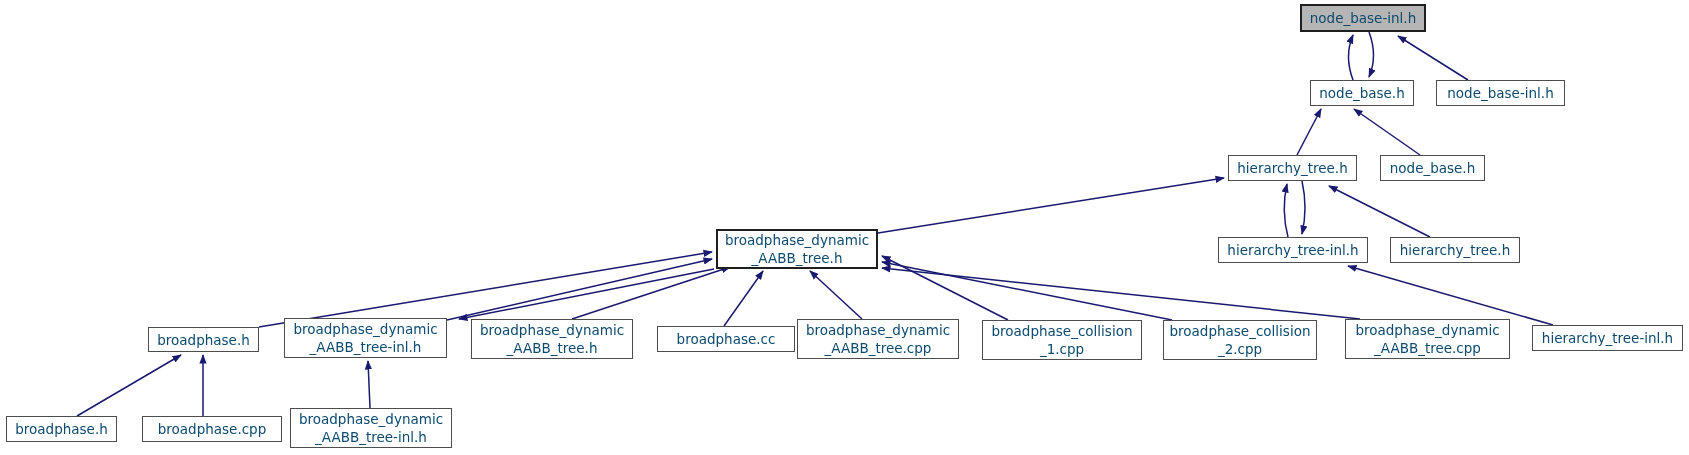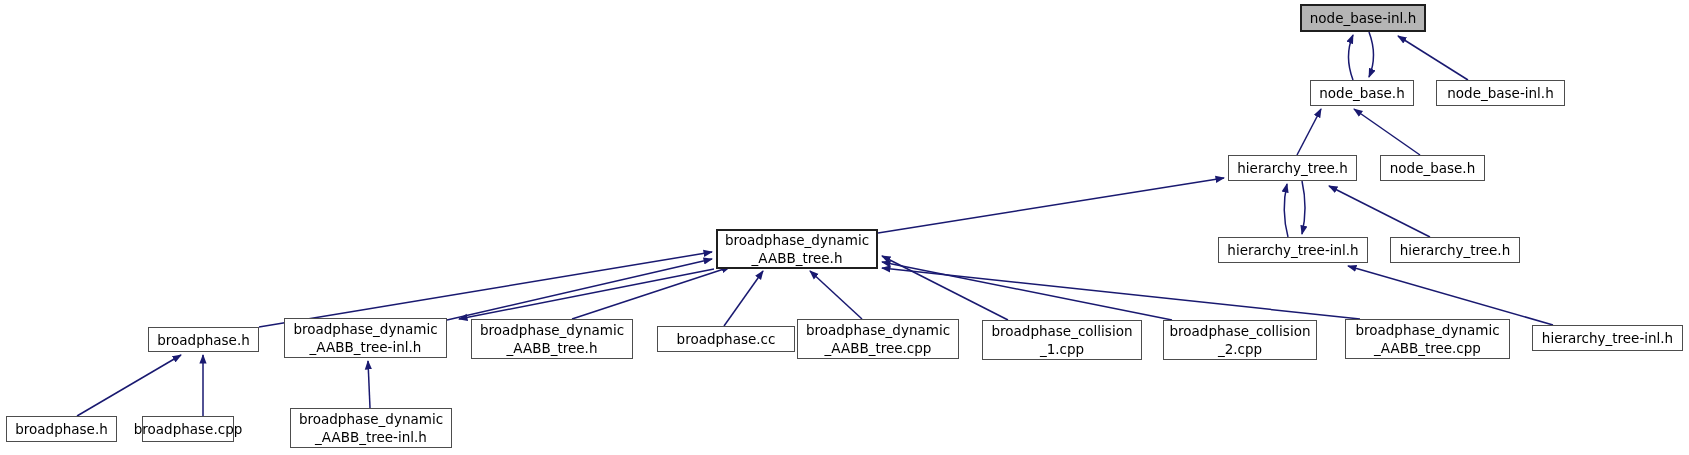--- a/index.html
+++ b/index.html
@@ -15,21 +15,21 @@
     position: absolute;
     left: 0; top: 0;
     width: 1689px; height: 455px;
     pointer-events: none;
   }
   .gnode {
     position: absolute;
     box-sizing: border-box;
     background: #ffffff;
     border: 1px solid #4d4d4d;
-    color: #000000;
+    color: #0c4a6e;
     font-size: 13.5px;
     line-height: 18px;
     display: flex;
     align-items: center;
     justify-content: center;
     text-align: center;
     white-space: pre;
     cursor: pointer;
   }
   .gnode.bold { border: 2px solid #1f1f1f; }
@@ -89,17 +89,17 @@
       <div class="gnode" style="left: 797px; top: 319px; width: 162px; height: 40px;">broadphase_dynamic
 _AABB_tree.cpp</div>
       <div class="gnode" style="left: 982px; top: 320px; width: 160px; height: 40px;">broadphase_collision
 _1.cpp</div>
       <div class="gnode" style="left: 1163px; top: 320px; width: 154px; height: 40px;">broadphase_collision
 _2.cpp</div>
       <div class="gnode" style="left: 1345px; top: 319px; width: 165px; height: 40px;">broadphase_dynamic
 _AABB_tree.cpp</div>
       <div class="gnode" style="left: 1532px; top: 325px; width: 151px; height: 26px;">hierarchy_tree-inl.h</div>
       <div class="gnode" style="left: 6px; top: 416px; width: 111px; height: 26px;">broadphase.h</div>
-      <div class="gnode" style="left: 142px; top: 416px; width: 92px; height: 26px;">broadphase.cpp</div>
+      <div class="gnode" style="left: 142px; top: 416px; width: 140px; height: 26px;">broadphase.cpp</div>
       <div class="gnode" style="left: 290px; top: 408px; width: 162px; height: 40px;">broadphase_dynamic
 _AABB_tree-inl.h</div>
     </div>
 </div>
 
 </body></html>

